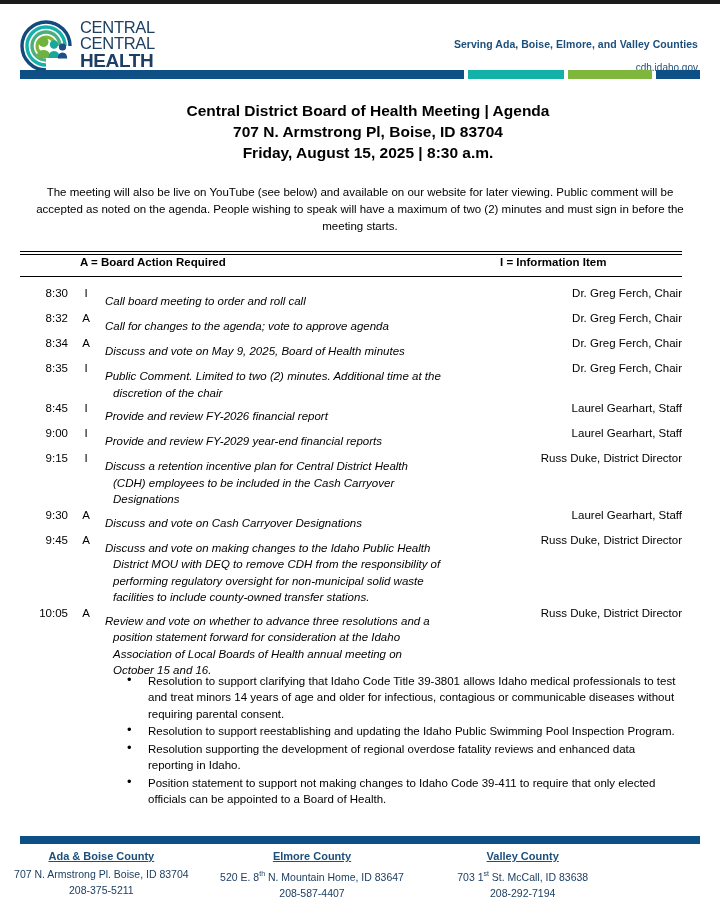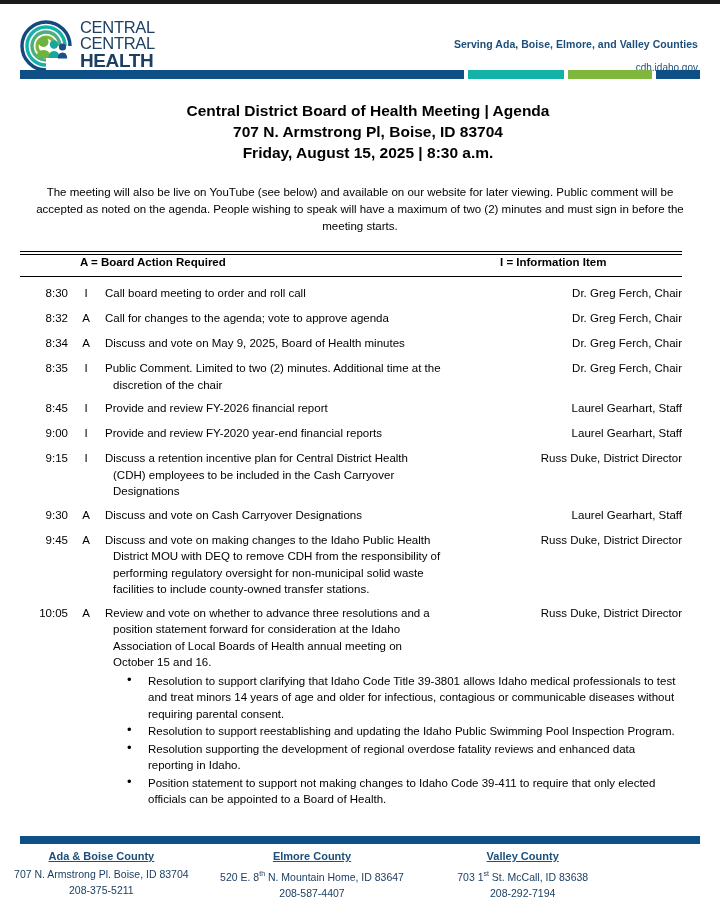--- a/index.html
+++ b/index.html
@@ -164,26 +164,27 @@
   .row .code {
     position: absolute;
     left: 60px; top: 0;
     width: 12px;
     text-align: center;
     font-size: 11.5px;
     line-height: 16.5px;
   }
   .row .desc {
     position: absolute;
-    left: 85px; top: 0;
+    left: 85px; top: 8px;
     width: 330px;
     font-size: 11.5px;
     line-height: 16.5px;
     text-indent: -8px;
     padding-left: 8px;
+    font-style: italic;
   }
   .row .who {
     position: absolute;
     right: 0; top: 0;
     width: 230px;
     text-align: right;
     font-size: 11.5px;
     line-height: 16.5px;
   }
 
@@ -339,21 +340,21 @@
       </div>
       <div class="row" style="height: 16.5px;">
         <div class="time">8:45</div>
         <div class="code">I</div>
         <div class="desc">Provide and review FY-2026 financial report</div>
         <div class="who">Laurel Gearhart, Staff</div>
       </div>
       <div class="row" style="height: 16.5px;">
         <div class="time">9:00</div>
         <div class="code">I</div>
-        <div class="desc">Provide and review FY-2020 year-end financial reports</div>
+        <div class="desc">Provide and review FY-2029 year-end financial reports</div>
         <div class="who">Laurel Gearhart, Staff</div>
       </div>
       <div class="row" style="height: 49.5px;">
         <div class="time">9:15</div>
         <div class="code">I</div>
         <div class="desc">Discuss a retention incentive plan for Central District Health (CDH) employees to be included in the Cash Carryover Designations</div>
         <div class="who">Russ Duke, District Director</div>
       </div>
       <div class="row" style="height: 16.5px;">
         <div class="time">9:30</div>

